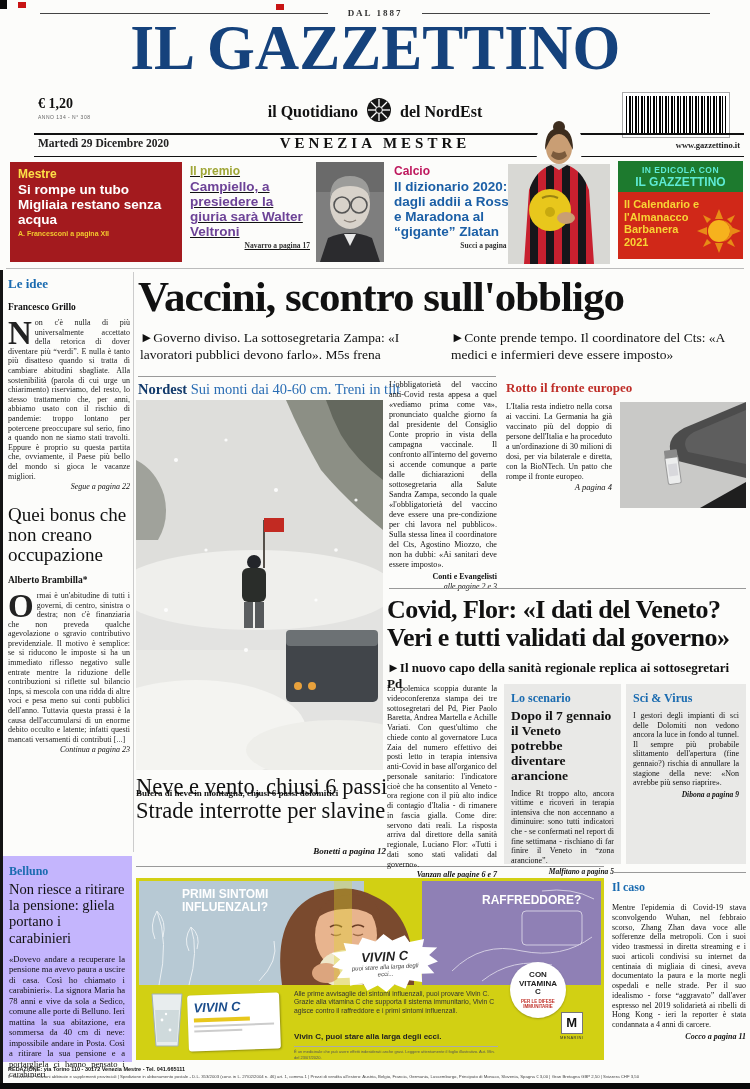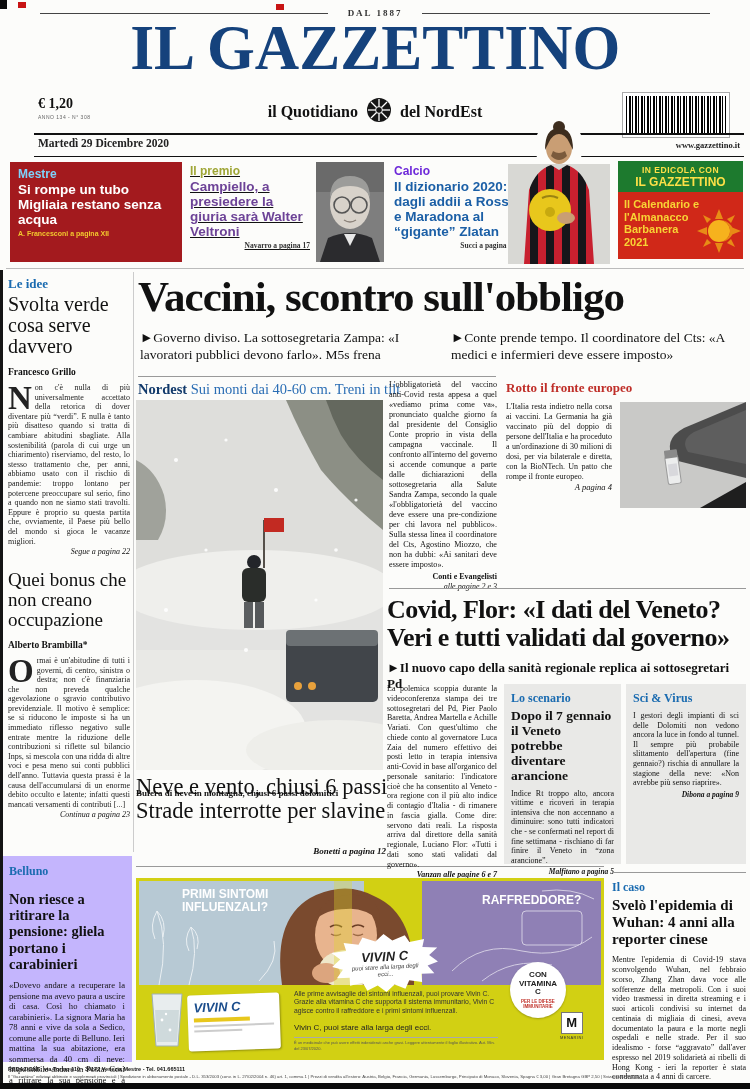--- a/index.html
+++ b/index.html
@@ -26,35 +26,35 @@
   .rule-a{top:133px;left:34px;width:710px;height:2px;background:#111;}
   .date{left:38px;top:137px;font-size:11.5px;font-weight:bold;color:#222;}
   .edition{top:135px;left:260px;width:230px;text-align:center;font-size:15px;font-weight:bold;letter-spacing:4px;}
   .website{right:10px;top:140px;font-size:8.5px;font-weight:bold;color:#222;}
   .rule-b{top:156px;left:34px;width:710px;height:1px;background:#111;}
   .regmark{width:8px;height:6px;background:#c81414;}
 
   
   .strip-box{top:162px;height:100px;overflow:hidden;}
   .box-mestre{left:10px;width:172px;background:#a31a1e;color:#fff;padding:5px 8px;box-sizing:border-box;}
-  .box-mestre .lab{color:#7dd3fc;font-weight:bold;font-size:12px;}
+  .box-mestre .lab{color:#fde047;font-weight:bold;font-size:12px;}
   .box-mestre .hl{font-weight:bold;font-size:13.5px;line-height:1.12;margin-top:1px;}
   .box-mestre .by{color:#f2c82e;font-weight:bold;font-size:7px;margin-top:3px;}
   .box-premio{left:188px;width:124px;padding:2px 2px;box-sizing:border-box;text-decoration:underline;}
   .box-premio .lab{color:#9fa636;font-weight:bold;font-size:12px;}
   .box-premio .hl{color:#6d4397;font-weight:bold;font-size:13.5px;line-height:1.12;margin-top:1px;}
   .box-premio .by{color:#333;font-size:7.5px;text-align:right;margin-top:2px;font-weight:bold;}
   .photo-veltroni{left:316px;top:162px;width:68px;height:100px;}
   .box-calcio{left:392px;width:126px;padding:2px;box-sizing:border-box;}
-  .box-calcio .lab{color:#6d28d9;font-weight:bold;font-size:12px;}
+  .box-calcio .lab{color:#be185d;font-weight:bold;font-size:12px;}
   .box-calcio .hl{color:#1b5fa6;font-weight:bold;font-size:13.5px;line-height:1.12;margin-top:1px;}
   .box-calcio .by{color:#333;font-size:7.5px;text-align:right;margin-top:2px;font-weight:bold;}
   .photo-zlatan{left:506px;top:118px;width:106px;height:146px;}
   .box-promo{left:618px;top:161px;width:125px;height:102px;}
-  .promo-head{background:#1d7a2e;color:#fde047;text-align:center;padding:4px 2px 3px;}
+  .promo-head{background:#1d7a2e;color:#5eead4;text-align:center;padding:4px 2px 3px;}
   .promo-head .l1{font-size:8.5px;font-weight:bold;letter-spacing:.5px;}
   .promo-head .l2{font-size:12px;font-weight:bold;}
   .promo-body{position:relative;background:#d02818;height:67px;padding:6px 6px;box-sizing:border-box;}
   .promo-body .txt{color:#f8d435;font-weight:bold;font-size:11px;line-height:1.15;width:80px;}
   .promo-sun{position:absolute;right:2px;bottom:2px;}
   .strip-rule{top:268px;left:6px;width:738px;height:1px;background:#bbb;}
 
   
   .leftcol{left:8px;top:276px;width:122px;}
   .lab-blue{color:#1a6bb0;font-weight:bold;font-size:13px;}
@@ -109,21 +109,21 @@
   .gb-by{font-weight:bold;font-style:italic;font-size:7.5px;text-align:right;margin-top:2px;}
 
   
   .thin-rule4{top:872px;left:612px;width:134px;height:1px;background:#999;}
   .ilcaso{left:612px;top:880px;width:134px;}
   .ic-hl{font-size:15px;font-weight:bold;line-height:1.12;margin-top:2px;}
   .ic-body{font-size:8px;line-height:1.22;margin-top:8px;}
 
   
   .belluno{left:2px;top:856px;width:130px;height:206px;background:#c4b5fd;box-sizing:border-box;padding:8px 7px;}
-  .bl-hl{font-size:14.5px;font-weight:bold;line-height:1.12;margin-top:12px;}
+  .bl-hl{font-size:14.5px;font-weight:normal;line-height:1.12;margin-top:2px;}
   .bl-body{font-size:8.6px;line-height:1.22;margin-top:8px;}
 
   
   .ad{left:136px;top:878px;width:468px;height:182px;background:#d2d013;overflow:hidden;}
   .ad-panel-left{position:absolute;left:3px;top:3px;width:225px;height:104px;background:#b7c9d4;}
   .ad-panel-right{position:absolute;left:286px;top:3px;width:179px;height:104px;background:#8f80b5;}
   .ad-q{position:absolute;color:#fff;font-weight:bold;font-size:12px;line-height:1.1;}
   .ad-q-left{left:46px;top:10px;width:110px;}
   .ad-q-right{left:346px;top:16px;width:110px;}
   .ad-woman{position:absolute;left:128px;top:3px;width:160px;height:104px;}
@@ -138,21 +138,21 @@
   .badge .b1{font-weight:bold;font-size:8px;color:#222;line-height:1.05;width:44px;}
   .badge .b2{font-size:4.5px;color:#c03028;font-weight:bold;margin-top:2px;width:44px;}
   .ad-glass{position:absolute;left:12px;top:112px;}
   .ad-pack{position:absolute;left:52px;top:116px;width:92px;height:56px;background:#fff;border-radius:3px;
            transform:rotate(-2deg);box-shadow:1px 1px 2px rgba(0,0,0,.3);padding:5px 6px;box-sizing:border-box;}
   .ad-pack .pt{color:#1b4d8c;font-weight:bold;font-style:italic;font-size:13px;}
   .ad-pack .bar{height:4px;background:#e8c71c;margin-top:3px;width:70%;}
   .ad-pack .l{height:2px;background:#ccc;margin-top:3px;}
   .ad-text{position:absolute;left:158px;top:112px;width:204px;color:#333;}
   .ad-text .bd{font-size:6.8px;line-height:1.25;}
-  .ad-text .tg{font-weight:normal;font-size:8px;color:#222;margin-top:8px;}
+  .ad-text .tg{font-weight:bold;font-size:8px;color:#222;margin-top:17px;}
   .ad-text .dc{font-size:4px;color:#555;margin-top:5px;border-top:1px solid #aaa;padding-top:2px;line-height:1.3;}
   .menarini{position:absolute;left:424px;top:134px;text-align:center;}
   .menarini .mbox{width:20px;height:20px;background:#fff;border:1px solid #777;margin:0 auto;
                   font-weight:bold;font-size:13px;line-height:20px;color:#111;}
   .menarini .mtx{font-size:4px;color:#333;letter-spacing:.5px;margin-top:1px;}
 
   
   .footer{left:8px;top:1066px;width:736px;}
   .footer .f1{font-size:5.5px;font-weight:bold;color:#111;}
   .footer .f2{font-size:4.3px;color:#444;margin-top:2px;white-space:nowrap;overflow:hidden;}
@@ -193,20 +193,21 @@
         <circle cx="13" cy="13" r="3.4" fill="#161616" stroke="#fff" stroke-width="1"></circle>
       </svg>
     </span>
     <span>del NordEst</span>
   </div>
   <div class="abs barcode">
       <div class="bars"></div>
     </div>
   <div class="abs rule-a"></div>
   <div class="abs date">Martedì 29 Dicembre 2020</div>
+  <div class="abs edition">VENEZIA MESTRE</div>
   <div class="abs website">www.gazzettino.it</div>
   <div class="abs rule-b"></div>
 
   <div class="abs strip-box box-mestre">
     <div class="lab sans">Mestre</div>
     <div class="hl sans">Si rompe un tubo Migliaia restano senza acqua</div>
     <div class="by sans">A. Francesconi a pagina XII</div>
   </div>
   <div class="abs strip-box box-premio">
     <div class="lab sans">Il premio</div>
@@ -275,21 +276,20 @@
           <circle cx="22" cy="22" r="11" fill="#f6b21d"></circle>
           <path d="M22,11 A11,11 0 0 1 22,33 A14,11 0 0 0 22,11Z" fill="#e88b16"></path>
         </svg>
       </div>
     </div>
   </div>
   <div class="abs strip-rule"></div>
 
   <div class="abs leftcol">
     <div class="lab-blue">Le idee</div>
-    <div class="lc-hl">Svolta verde cosa serve davvero</div>
     <div class="author">Francesco Grillo</div>
     <div class="bodytxt just">
       <span class="dropcap">N</span><span>on c'è nulla di più universalmente accettato della retorica di dover diventare più “verdi”. E nulla è tanto più disatteso quando si tratta di cambiare abitudini sbagliate. Alla sostenibilità (parola di cui urge un chiarimento) riserviamo, del resto, lo stesso trattamento che, per anni, abbiamo usato con il rischio di pandemie: troppo lontano per potercene preoccupare sul serio, fino a quando non ne siamo stati travolti. Eppure è proprio su questa partita che, ovviamente, il Paese più bello del mondo si gioca le vacanze migliori.</span>
     </div>
     <div class="more">Segue a pagina 22</div>
 
     <div class="lc-hl2">Quei bonus che non creano occupazione</div>
     <div class="author">Alberto Brambilla*</div>
     <div class="bodytxt just">
       <span class="dropcap">O</span><span>rmai è un'abitudine di tutti i governi, di centro, sinistra o destra; non c'è finanziaria che non preveda qualche agevolazione o sgravio contributivo previdenziale. Il motivo è semplice: se si riducono le imposte si ha un immediato riflesso negativo sulle entrate mentre la riduzione delle contribuzioni si riflette sul bilancio Inps, si mescola con una ridda di altre voci e pesa meno sui conti pubblici dell'anno. Tuttavia questa prassi è la causa dell'accumularsi di un enorme debito occulto e latente; infatti questi mancati versamenti di contributi [...]</span>
@@ -396,21 +396,20 @@
   </div>
   <div class="abs graybox gb-sci">
     <div class="lab-blue" style="font-size:12px;">Sci &amp; Virus</div>
     <div class="gb-body just">I gestori degli impianti di sci delle Dolomiti non vedono ancora la luce in fondo al tunnel. Il sempre più probabile slittamento dell'apertura (fine gennaio?) rischia di annullare la stagione della neve: «Non avrebbe più senso riaprire».</div>
     <div class="gb-by">Dibona a pagina 9</div>
   </div>
 
   <div class="abs thin-rule4"></div>
   <div class="abs ilcaso">
     <div class="lab-blue" style="font-size:12px;">Il caso</div>
-    <div class="ic-hl">Svelò l'epidemia di Wuhan: 4 anni alla reporter cinese</div>
     <div class="ic-body just">Mentre l'epidemia di Covid-19 stava sconvolgendo Wuhan, nel febbraio scorso, Zhang Zhan dava voce alle sofferenze della metropoli. Con i suoi video trasmessi in diretta streaming e i suoi articoli condivisi su internet da centinaia di migliaia di cinesi, aveva documentato la paura e la morte negli ospedali e nelle strade. Per il suo idealismo - forse “aggravato” dall'aver espresso nel 2019 solidarietà ai ribelli di Hong Kong - ieri la reporter è stata condannata a 4 anni di carcere.</div>
     <div class="gb-by" style="font-size:8px;">Cocco a pagina 11</div>
   </div>
 
   <div class="abs belluno">
     <div class="lab-blue" style="font-size:12px;">Belluno</div>
     <div class="bl-hl">Non riesce a ritirare la pensione: gliela portano i carabinieri</div>
     <div class="bl-body just">«Dovevo andare a recuperare la pensione ma avevo paura a uscire di casa. Così ho chiamato i carabinieri». La signora Maria ha 78 anni e vive da sola a Sedico, comune alle porte di Belluno. Ieri mattina la sua abitazione, era sommersa da 40 cm di neve: impossibile andare in Posta. Così a ritirare la sua pensione e a portargliela ci hanno pensato i carabinieri</div>
 
   </div>

